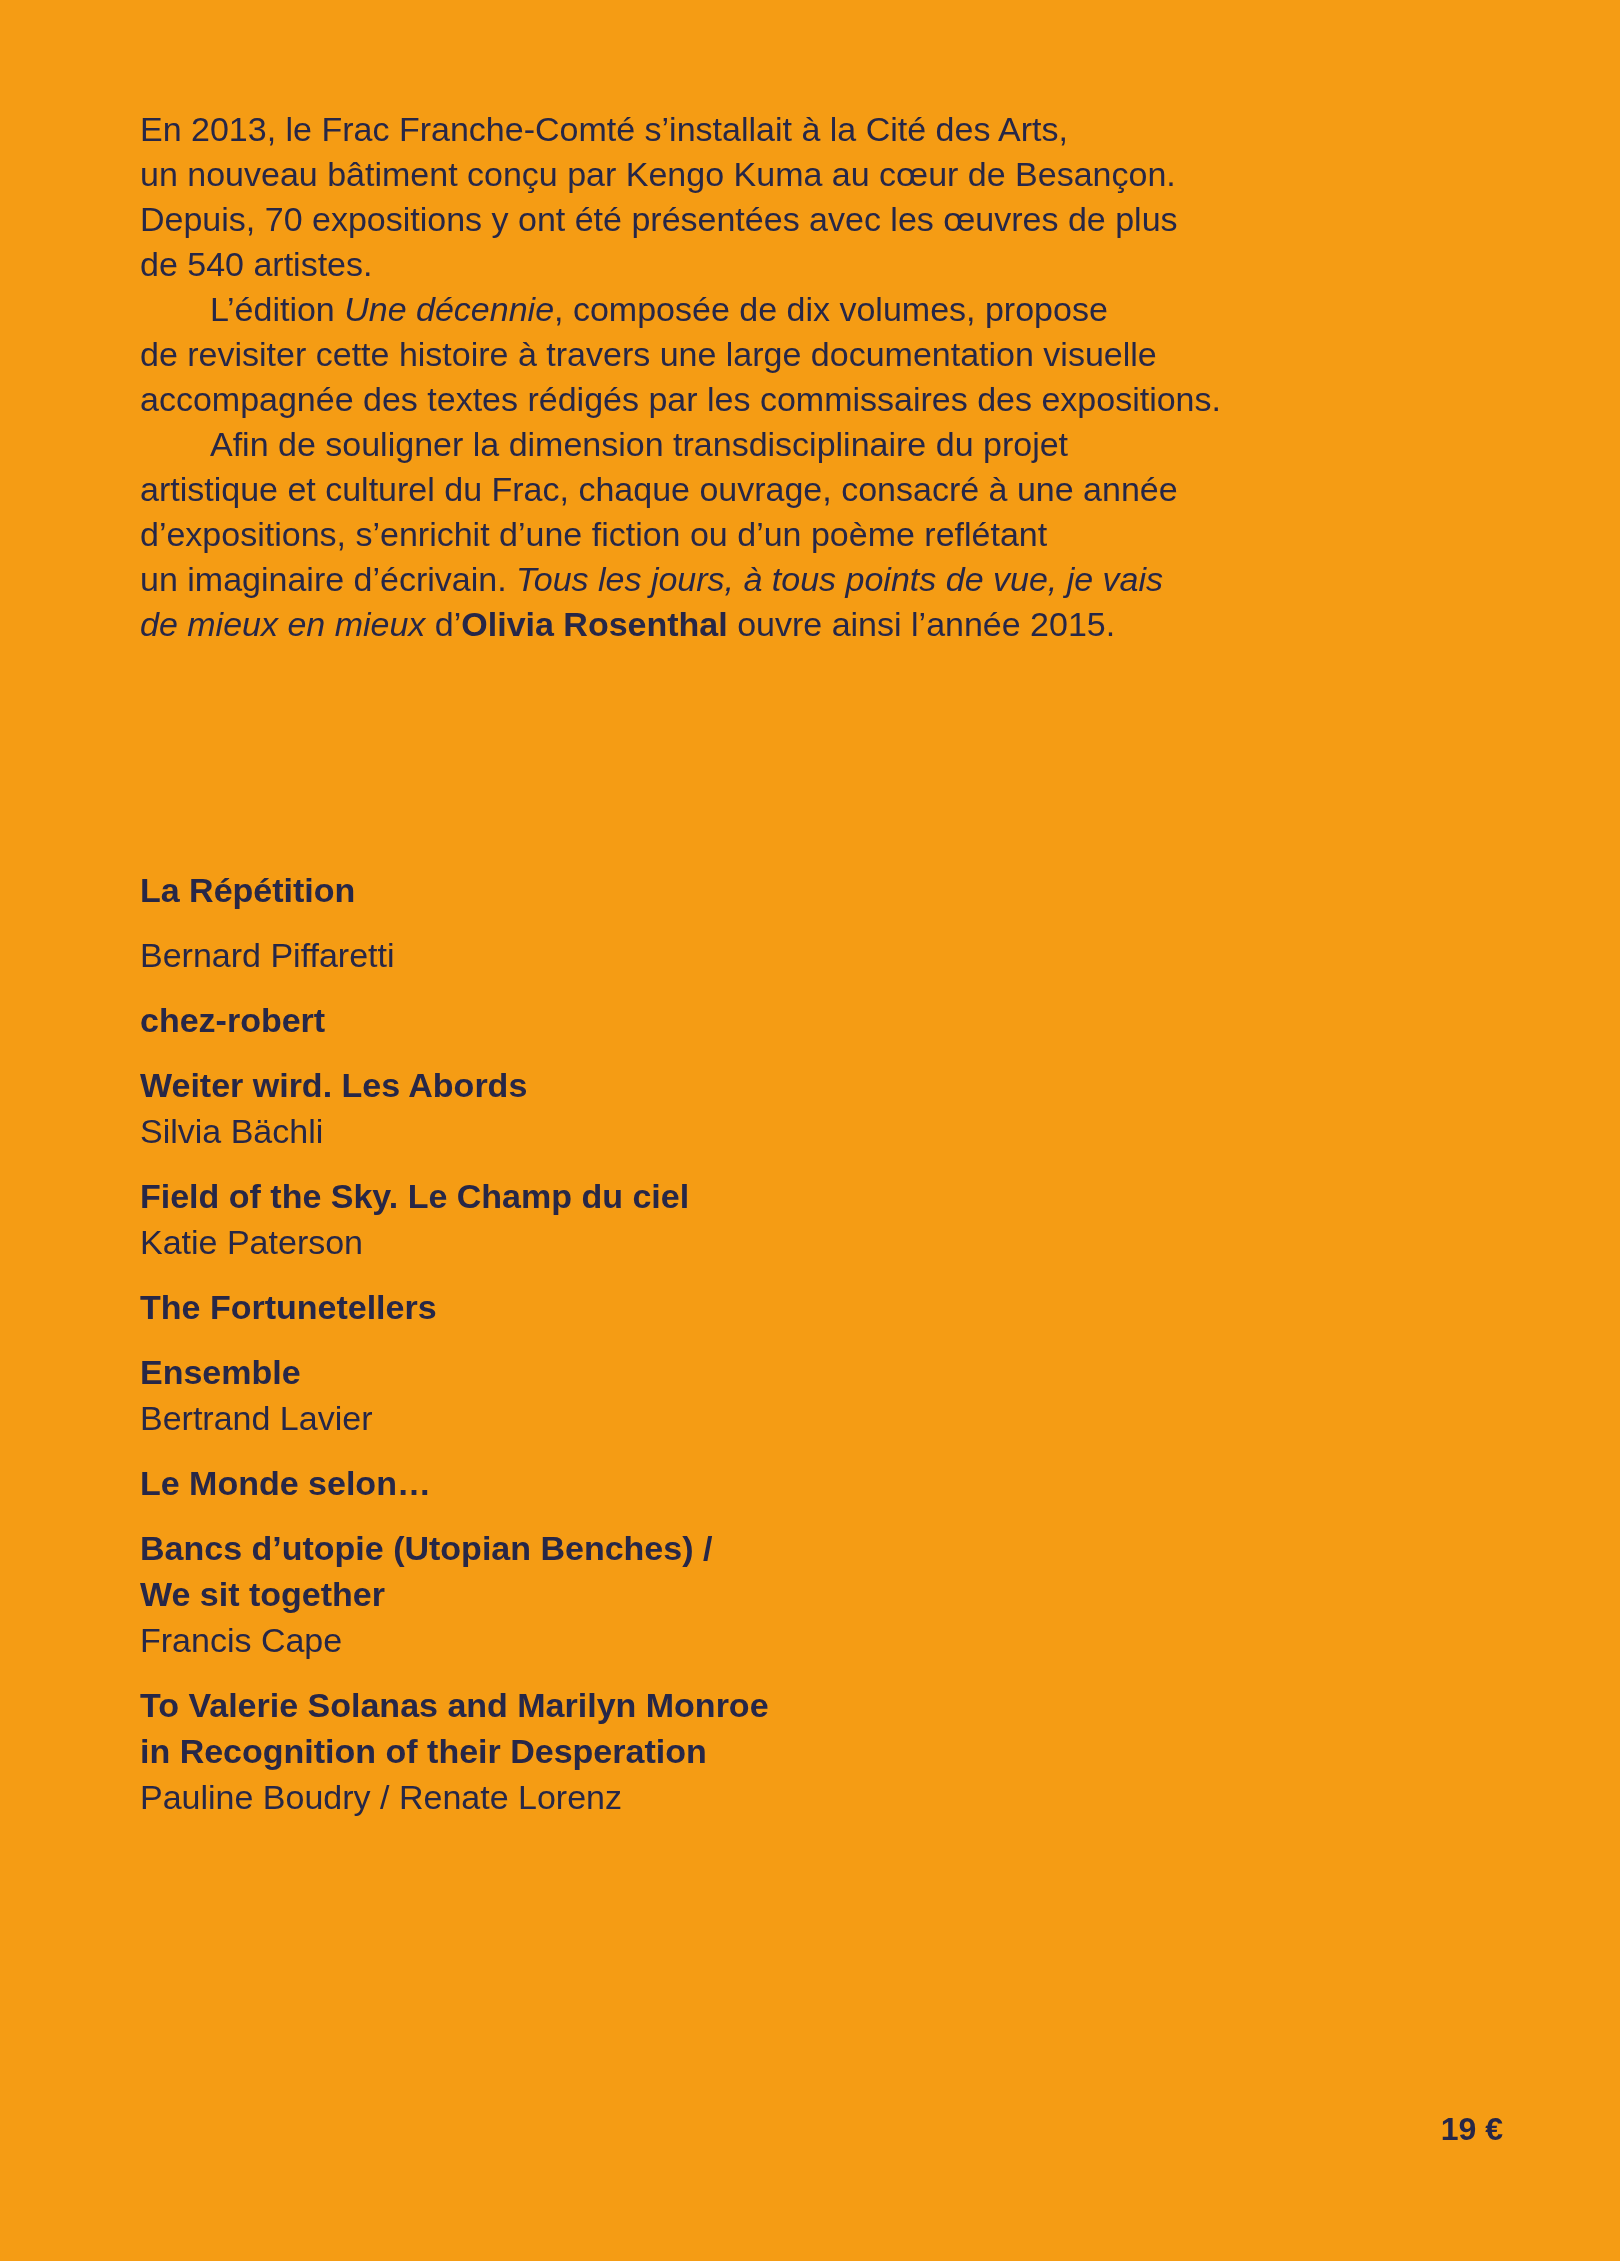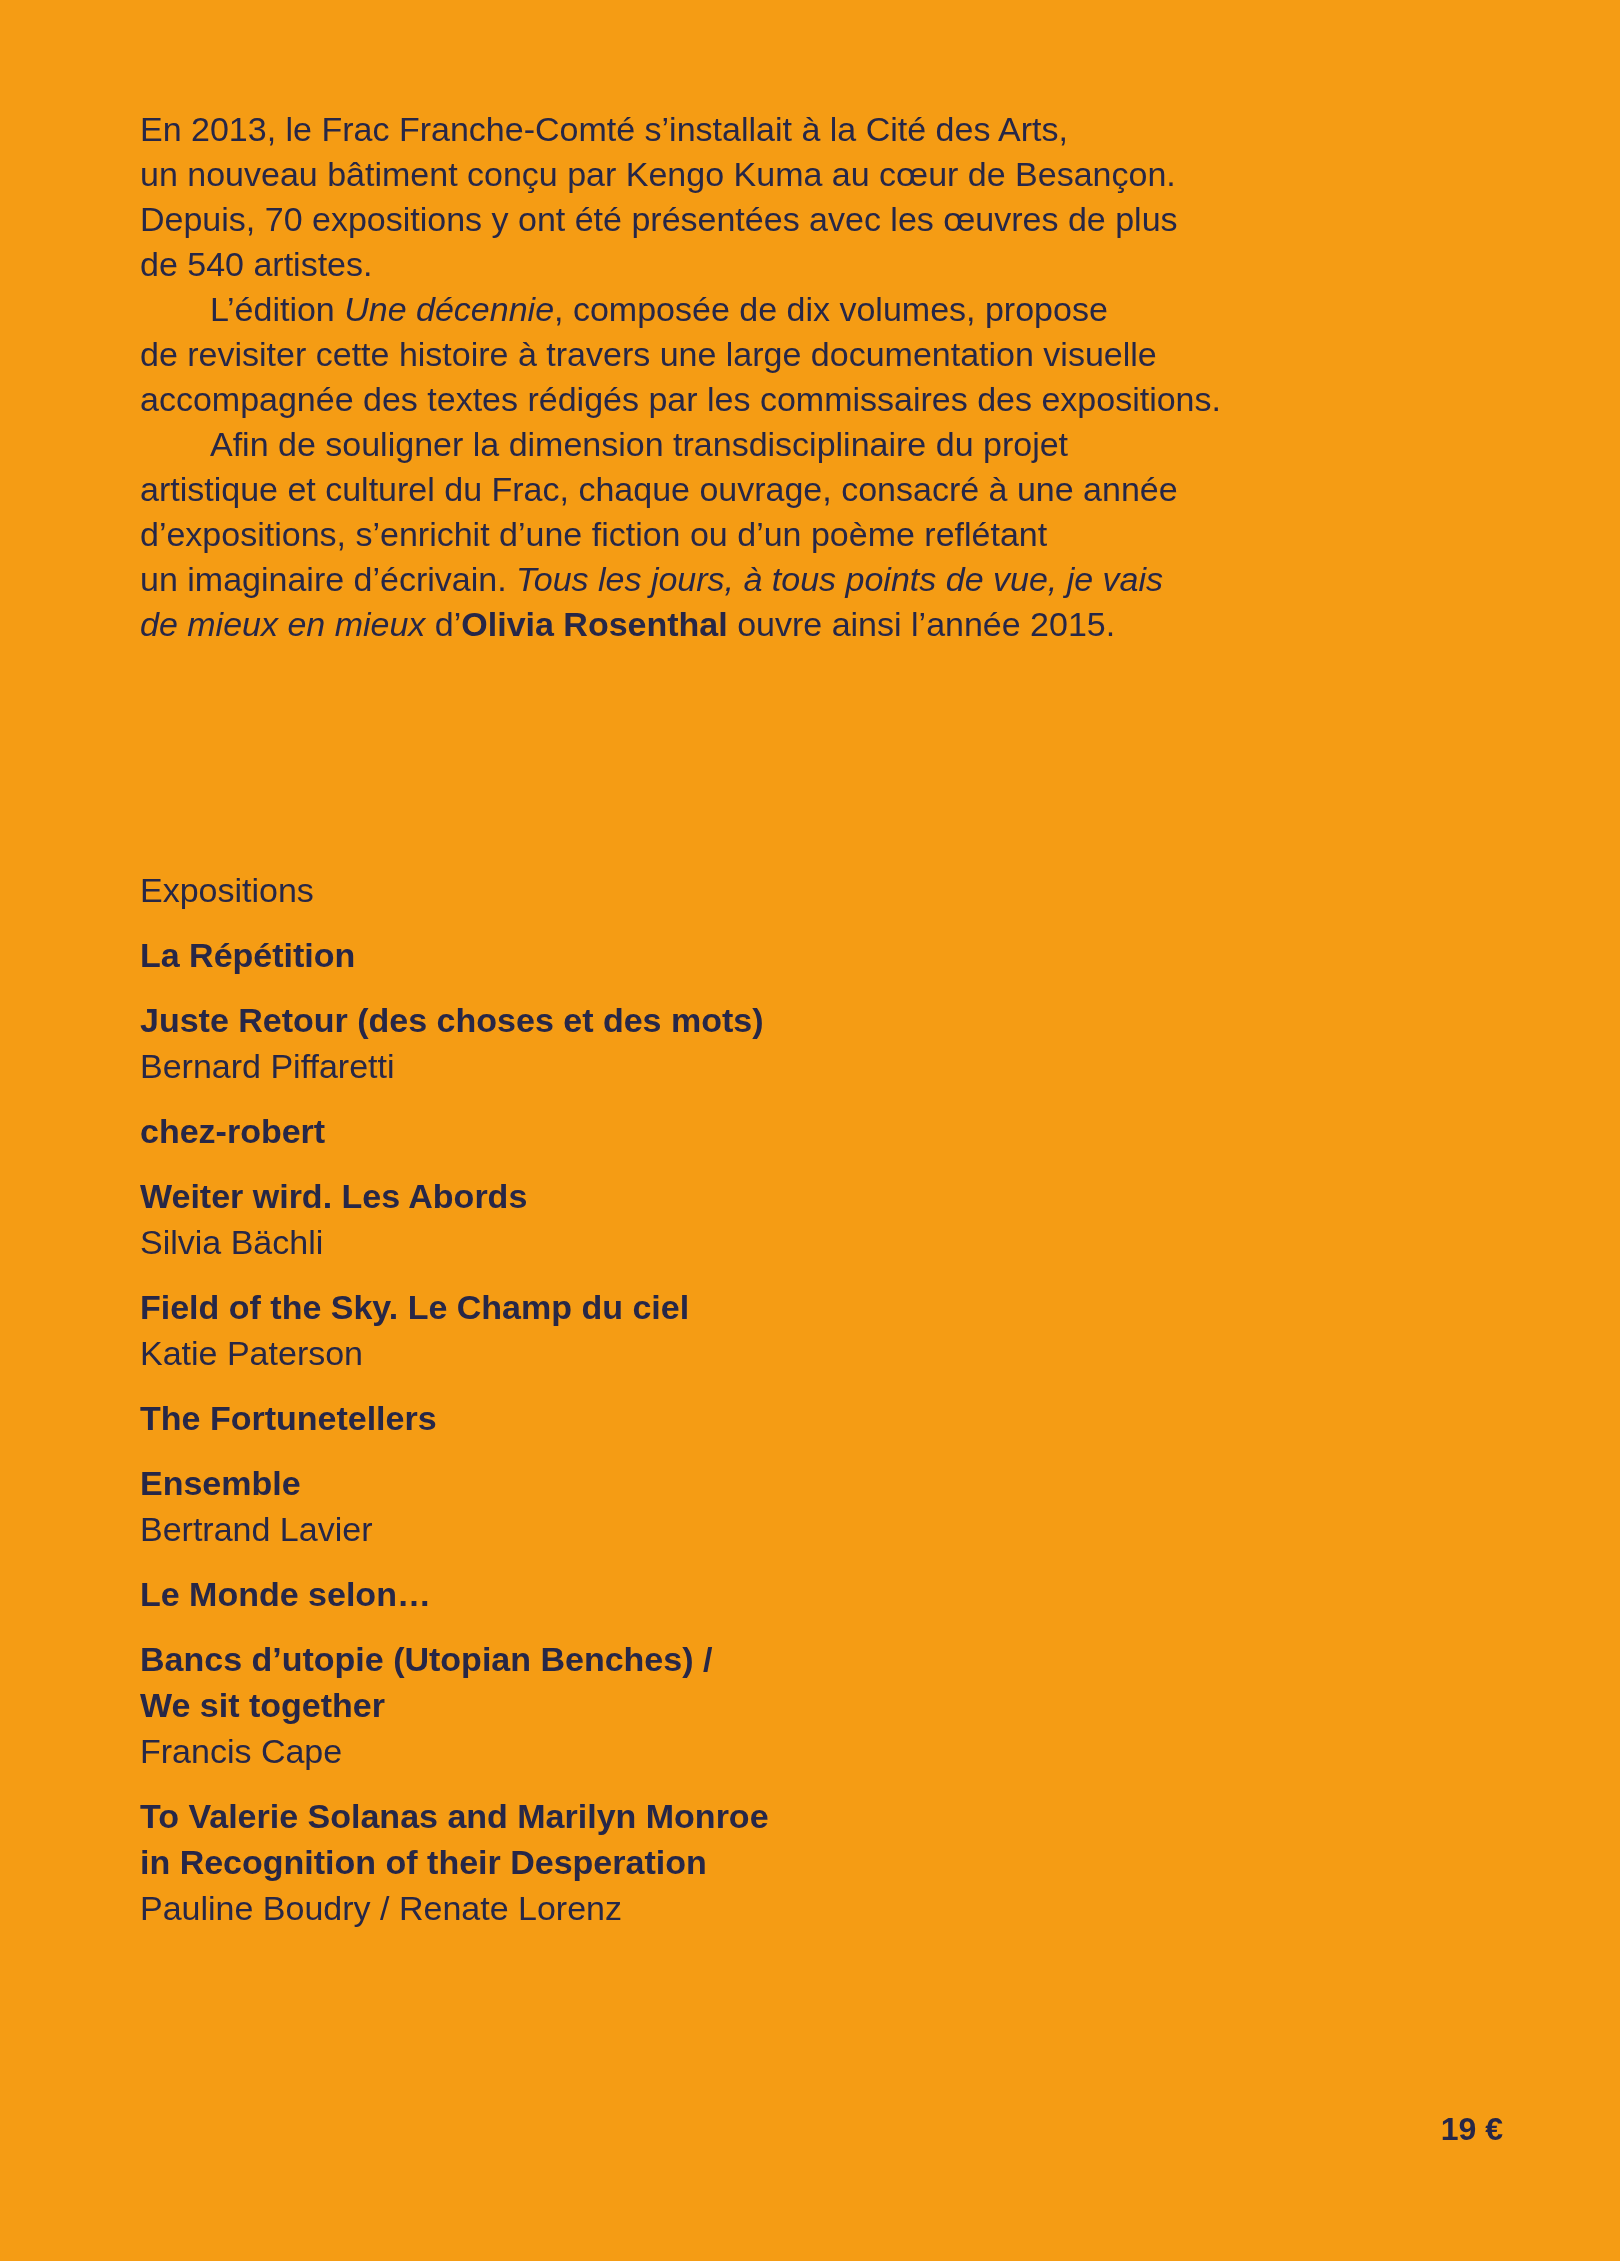--- a/index.html
+++ b/index.html
@@ -82,29 +82,27 @@
 de revisiter cette histoire à travers une large documentation visuelle
 accompagnée des textes rédigés par les commissaires des expositions.</span></p>
     <p class="para indent"><span>Afin de souligner la dimension transdisciplinaire du projet
 artistique et culturel du Frac, chaque ouvrage, consacré à une année
 d’expositions, s’enrichit d’une fiction ou d’un poème reflétant
 un imaginaire d’écrivain. </span><em>Tous les jours, à tous points de vue, je vais
 de mieux en mieux</em><span> d’</span><strong>Olivia Rosenthal</strong><span> ouvre ainsi l’année 2015.</span></p>
   </div>
 
   <div class="expositions">
-    <div class="x-heading">Expositions</div>
 
     <div class="x-item">
       <div class="x-title">La Répétition</div>
       <div class="x-artist"></div>
     </div>
 
     <div class="x-item">
-      <div class="x-title">Juste Retour (des choses et des mots)</div>
       <div class="x-artist">Bernard Piffaretti</div>
     </div>
 
     <div class="x-item">
       <div class="x-title">chez-robert</div>
       <div class="x-artist"></div>
     </div>
 
     <div class="x-item">
       <div class="x-title">Weiter wird. Les Abords</div>

